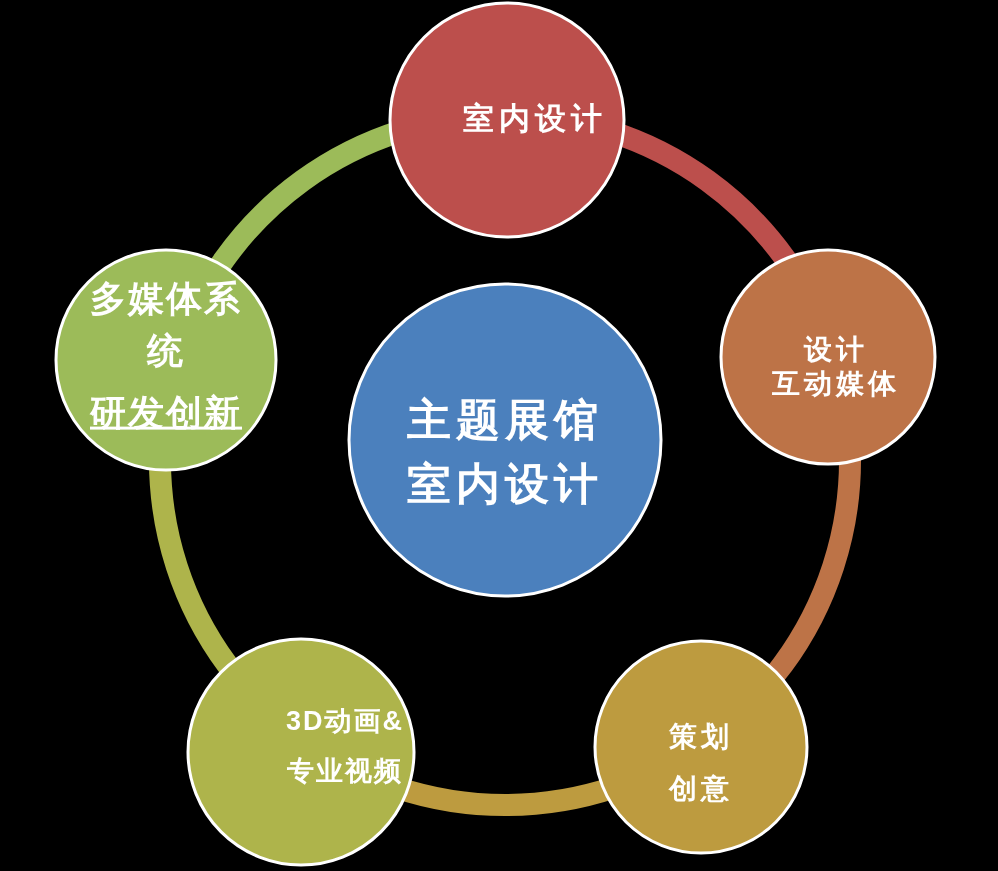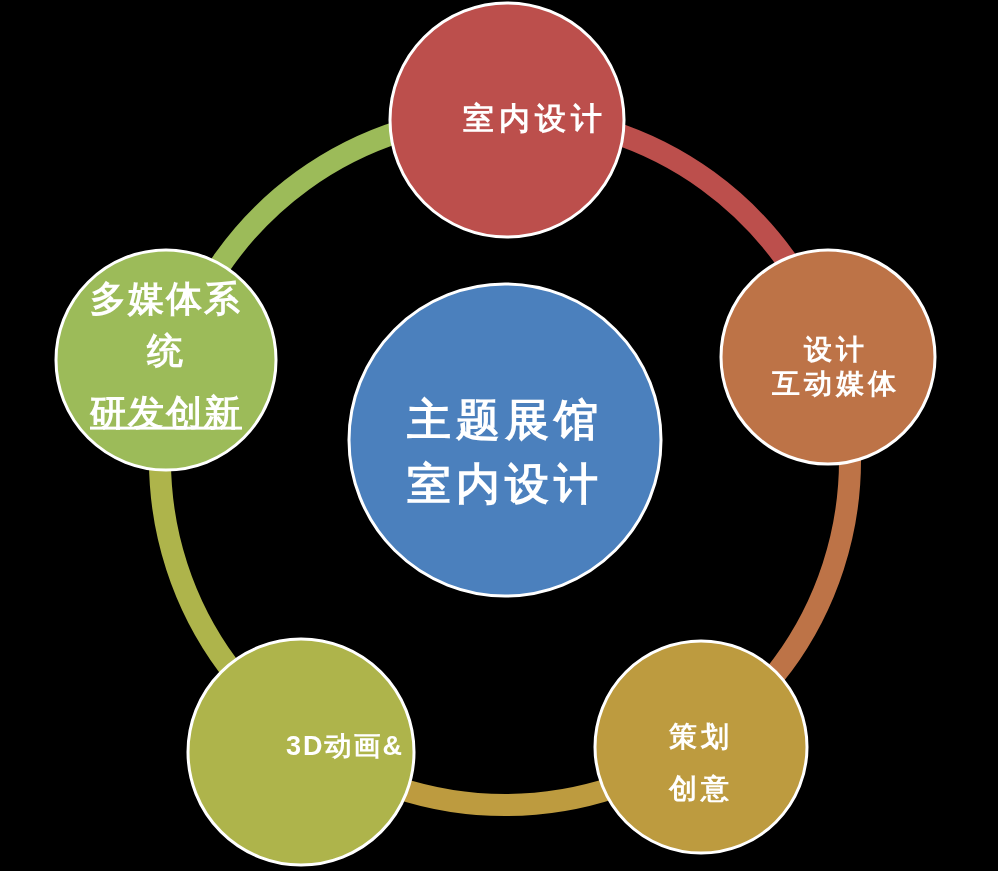--- a/index.html
+++ b/index.html
@@ -127,20 +127,21 @@
     <div class="line">互动媒体</div>
   </div>
 
   <div class="label label-plan">
     <div class="line">策划</div>
     <div class="line gap">创意</div>
   </div>
 
   <div class="label label-anim">
     <div class="line">3D动画&amp;</div>
+    <div class="line gap">专业视频</div>
   </div>
 
   <div class="label label-multi">
     <div class="line">多媒体系</div>
     <div class="line tight">统</div>
     <div class="line gap-sm">研发创新</div>
   </div>
 
 </div>
 

